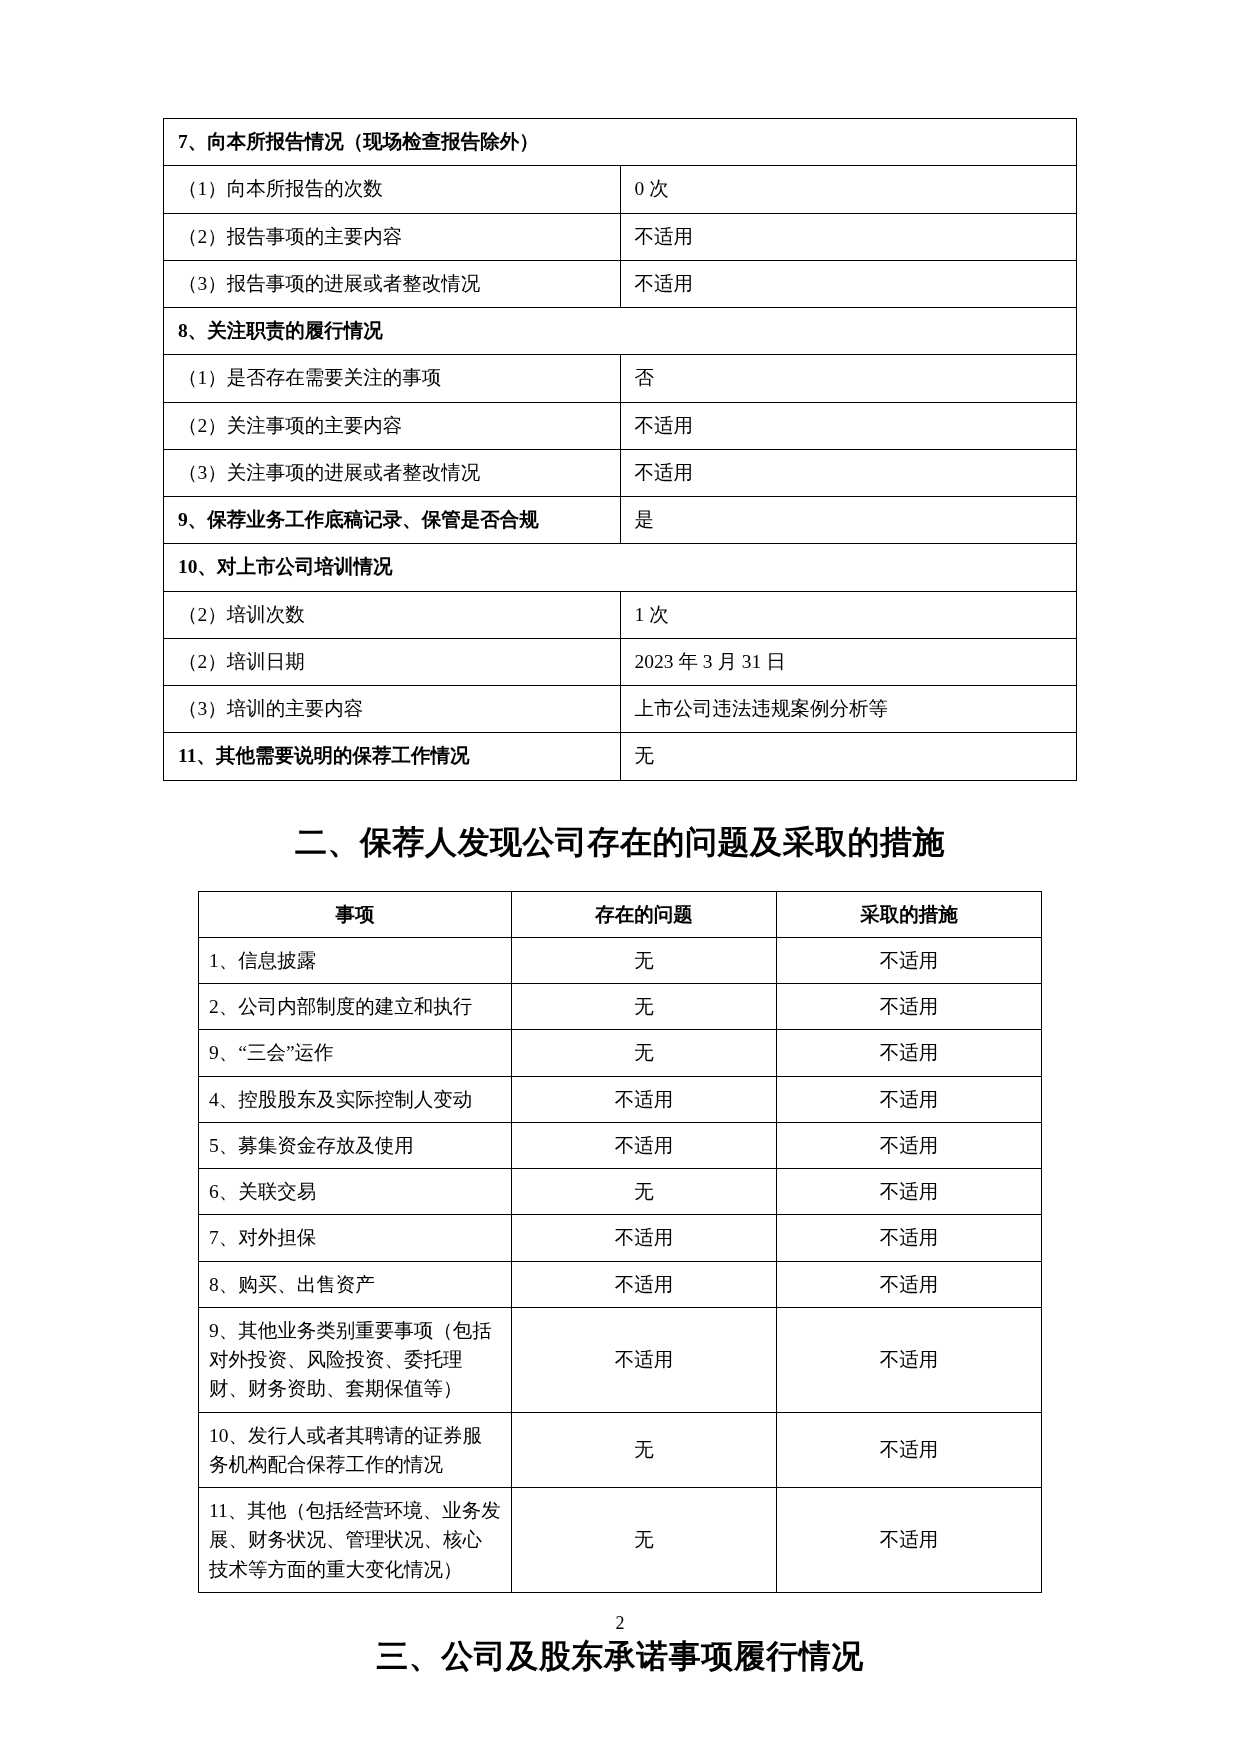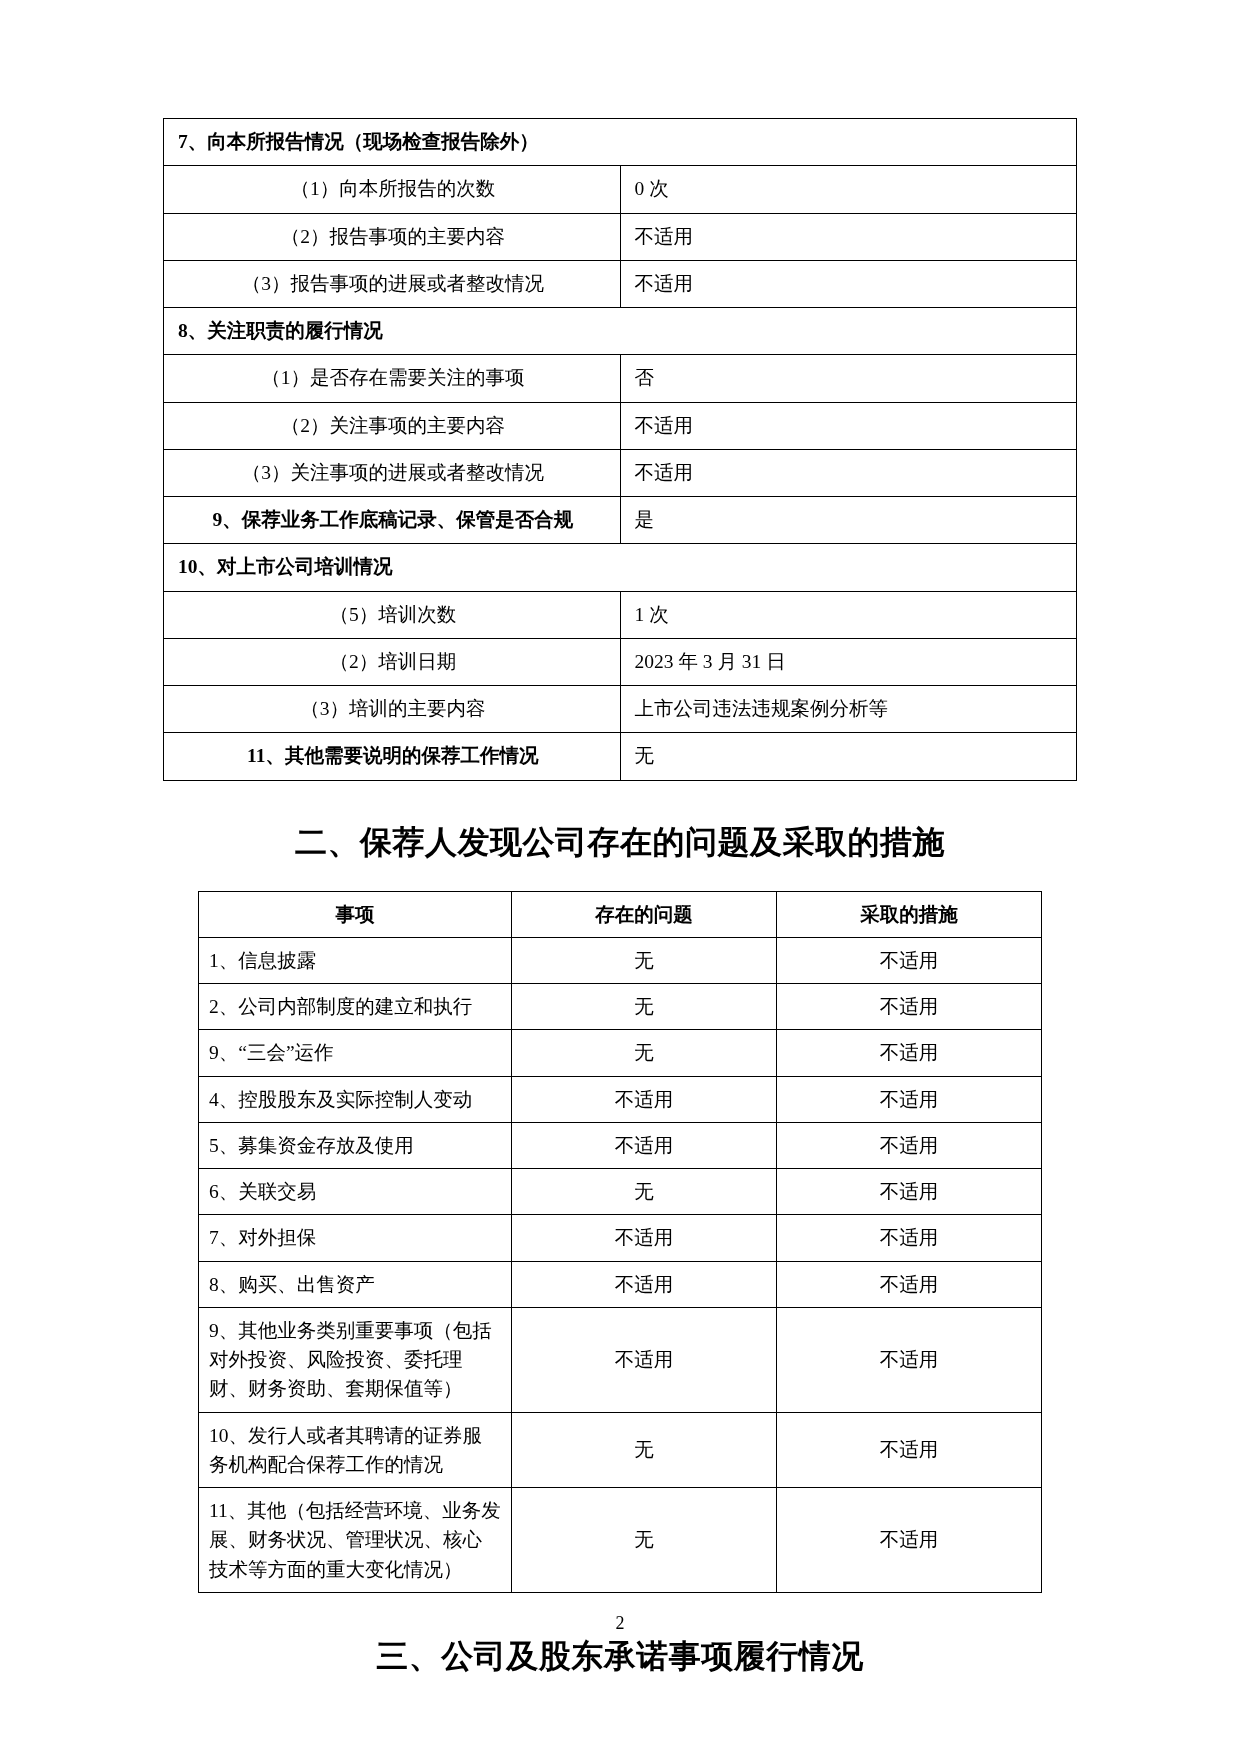--- a/index.html
+++ b/index.html
@@ -25,21 +25,20 @@
   }
   table.doc-table td {
     border: 1px solid #000000;
     font-size: 19.5px;
     line-height: 1.45;
     padding: 9px 12px 9px 14px;
     vertical-align: middle;
   }
   .lbl-cell {
     width: 405px;
-    text-align: center;
   }
   .val-cell {
     text-align: left;
   }
   .full-cell {
     font-weight: bold;
   }
   .bold {
     font-weight: bold;
   }
@@ -136,21 +135,21 @@
         <td class="val-cell">不适用</td>
       </tr>
       <tr>
         <td class="lbl-cell bold">9、保荐业务工作底稿记录、保管是否合规</td>
         <td class="val-cell">是</td>
       </tr>
       <tr>
         <td class="full-cell" colspan="2">10、对上市公司培训情况</td>
       </tr>
       <tr>
-        <td class="lbl-cell">（5）培训次数</td>
+        <td class="lbl-cell">（2）培训次数</td>
         <td class="val-cell">1 次</td>
       </tr>
       <tr>
         <td class="lbl-cell">（2）培训日期</td>
         <td class="val-cell">2023 年 3 月 31 日</td>
       </tr>
       <tr>
         <td class="lbl-cell">（3）培训的主要内容</td>
         <td class="val-cell">上市公司违法违规案例分析等</td>
       </tr>

